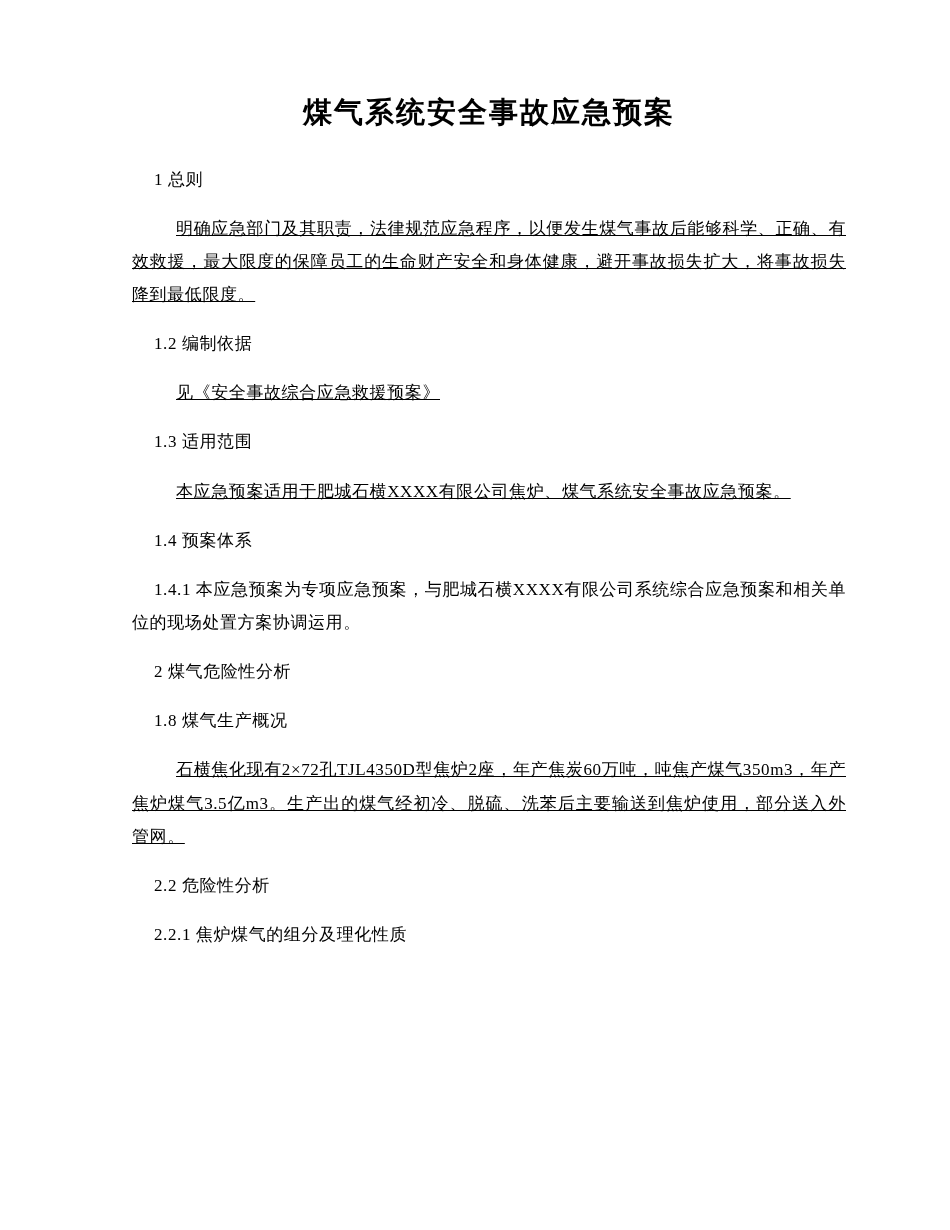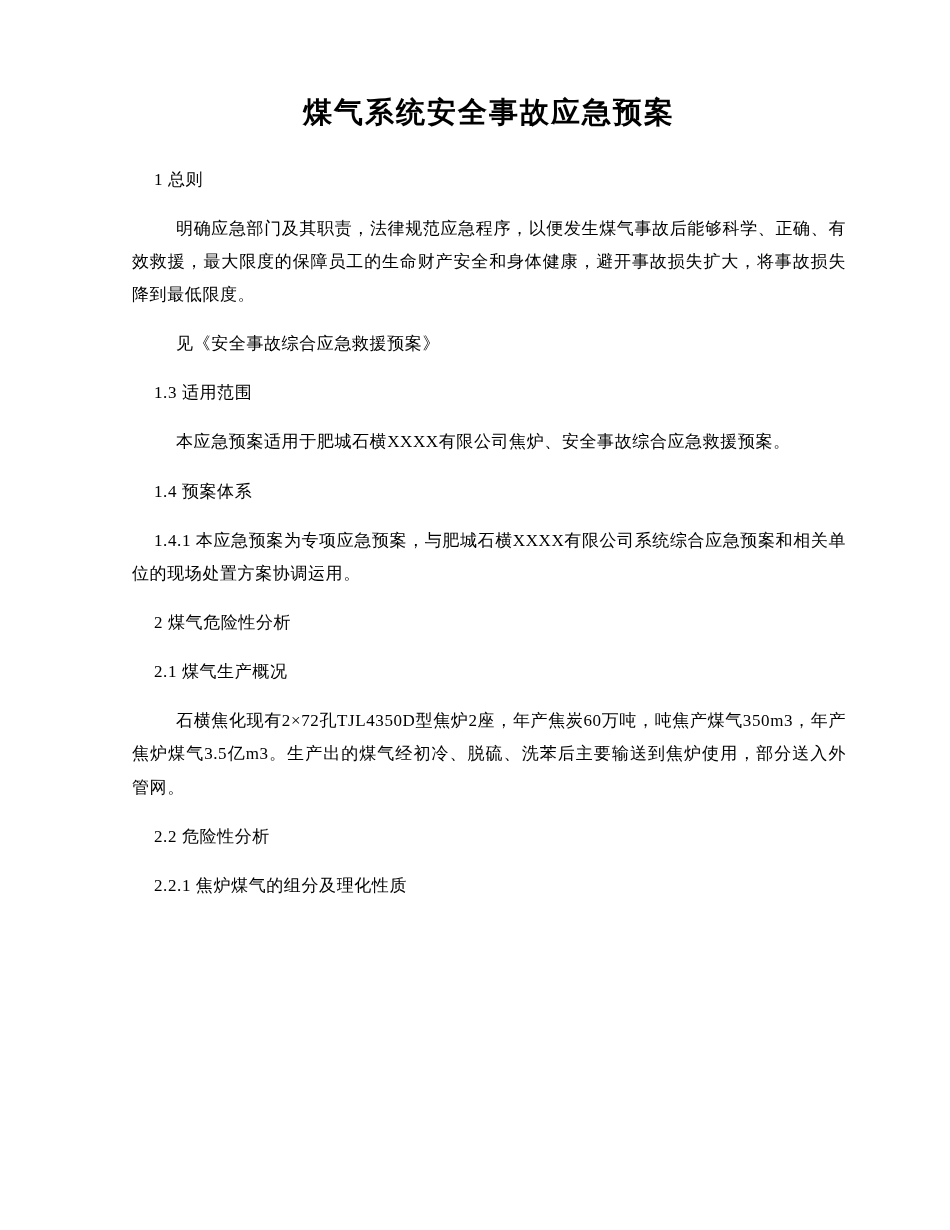--- a/index.html
+++ b/index.html
@@ -35,34 +35,36 @@
     line-height: 1.95;
     margin: 0 0 16px 0;
     text-align: justify;
     letter-spacing: 0.6px;
   }
   .para.heading {
     text-indent: 22px;
   }
   .para.body {
     text-indent: 44px;
+    text-decoration: underline;
   }
 </style>
 </head>
 <body>
 
 <div class="page">
   <h1 class="doc-title">煤气系统安全事故应急预案</h1>
   <div>
     <p class="para heading">1 总则</p>
     <p class="para body">明确应急部门及其职责，法律规范应急程序，以便发生煤气事故后能够科学、正确、有效救援，最大限度的保障员工的生命财产安全和身体健康，避开事故损失扩大，将事故损失降到最低限度。</p>
+    <p class="para heading">1.2 编制依据</p>
     <p class="para body">见《安全事故综合应急救援预案》</p>
     <p class="para heading">1.3 适用范围</p>
-    <p class="para body">本应急预案适用于肥城石横XXXX有限公司焦炉、安全事故综合应急救援预案。</p>
+    <p class="para body">本应急预案适用于肥城石横XXXX有限公司焦炉、煤气系统安全事故应急预案。</p>
     <p class="para heading">1.4 预案体系</p>
     <p class="para heading">1.4.1 本应急预案为专项应急预案，与肥城石横XXXX有限公司系统综合应急预案和相关单位的现场处置方案协调运用。</p>
     <p class="para heading">2 煤气危险性分析</p>
-    <p class="para heading">2.1 煤气生产概况</p>
+    <p class="para heading">1.8 煤气生产概况</p>
     <p class="para body">石横焦化现有2×72孔TJL4350D型焦炉2座，年产焦炭60万吨，吨焦产煤气350m3，年产焦炉煤气3.5亿m3。生产出的煤气经初冷、脱硫、洗苯后主要输送到焦炉使用，部分送入外管网。</p>
     <p class="para heading">2.2 危险性分析</p>
     <p class="para heading">2.2.1 焦炉煤气的组分及理化性质</p>
   </div>
 </div>
 
 </body></html>

